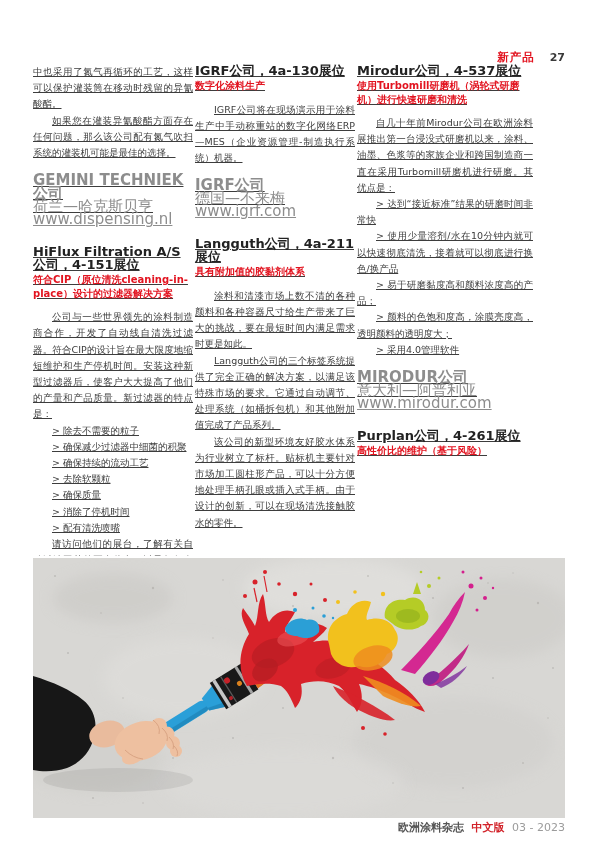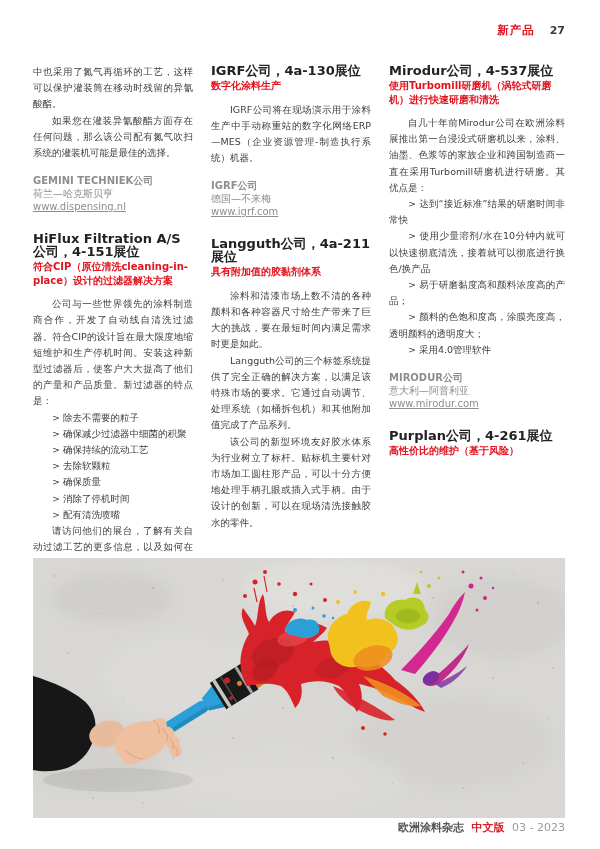--- a/index.html
+++ b/index.html
@@ -1,30 +1,30 @@
 <!DOCTYPE html>
 <html><head>
 <meta charset="utf-8">
 <style>
   html,body{margin:0;padding:0;background:#e9e9e9;}
   .page{position:relative;width:600px;height:849px;background:#ffffff;margin:0 auto;
         font-family:"DejaVu Sans",sans-serif;color:#3d3d3d;overflow:hidden;}
   
   .header{position:absolute;top:23px;right:35px;display:flex;gap:15px;align-items:baseline;}
-  .header .section{color:#e2131f;font-weight:bold;font-size:11.5px;letter-spacing:1px;}
+  .header .section{color:#e2131f;font-weight:bold;font-size:11.5px;letter-spacing:1px;margin-top:27px;}
   .header .pagenum{color:#3a3a3a;font-weight:bold;font-size:11px;}
   
-  .cols{position:absolute;top:64px;left:33px;display:flex;gap:18px;height:492px;overflow:hidden;}
+  .cols{position:absolute;top:64px;left:33px;display:flex;gap:2px;height:492px;overflow:hidden;text-decoration:underline;}
   .col{width:160px;}
   .col.c3{width:176px;}
   p.para{margin:0;font-size:9.5px;line-height:16.2px;text-align:justify;text-indent:2em;color:#3d3d3d;}
   p.para.noindent{text-indent:0;}
   .art-title{margin:0;font-size:13px;font-weight:bold;color:#222;line-height:13px;}
   .art-sub{margin:2px 0 9px;font-size:10px;font-weight:bold;color:#e2131f;line-height:13.5px;}
-  .contact{margin:13px 0 19px;font-size:10px;line-height:13px;color:#8d8d8d;}
+  .contact{margin:13px 0 19px;font-size:15px;line-height:13px;color:#8d8d8d;}
   .contact .cname{font-weight:bold;}
   .contact .curl{text-decoration:underline;cursor:pointer;display:inline-block;}
   
   .photo{position:absolute;left:33px;top:558px;width:532px;height:260px;overflow:hidden;}
   .photo svg{display:block;}
   
   .footer{position:absolute;top:820px;right:35px;font-size:11px;white-space:nowrap;}
   .footer .f-mag{color:#555;font-weight:bold;}
   .footer .f-ed{color:#d2232a;font-weight:bold;margin-left:4px;}
   .footer .f-issue{color:#9b9b9b;margin-left:4px;}

